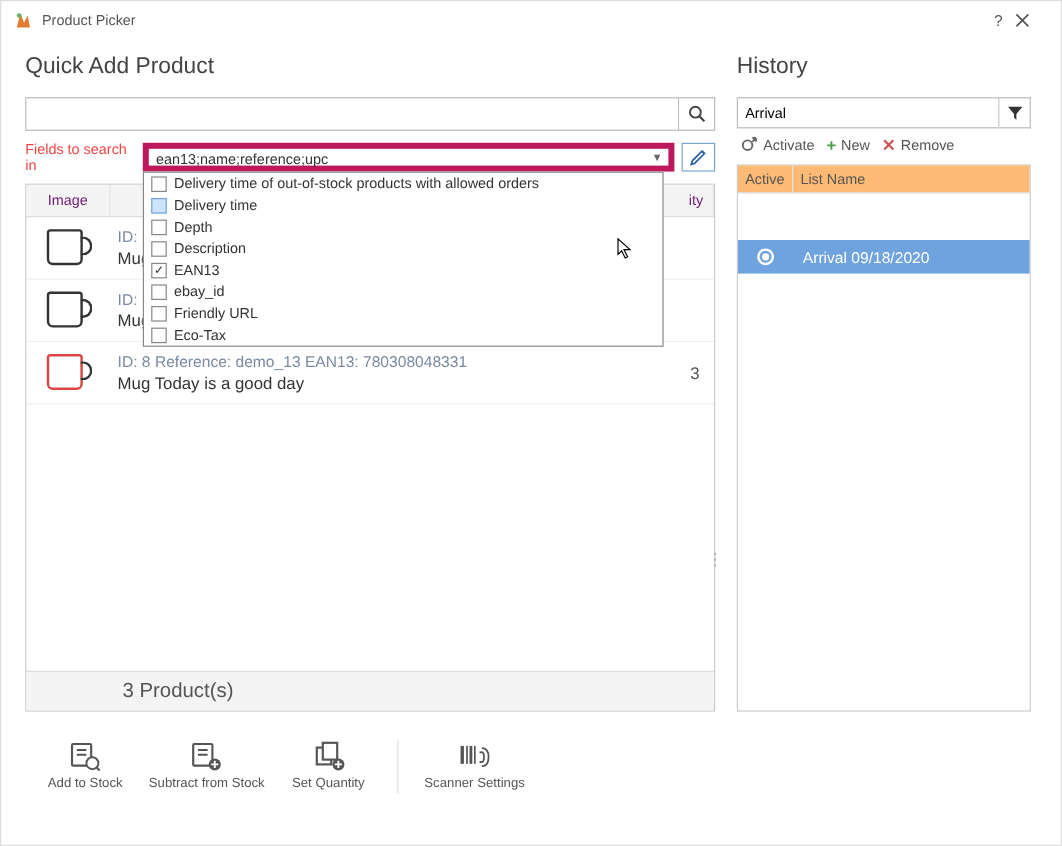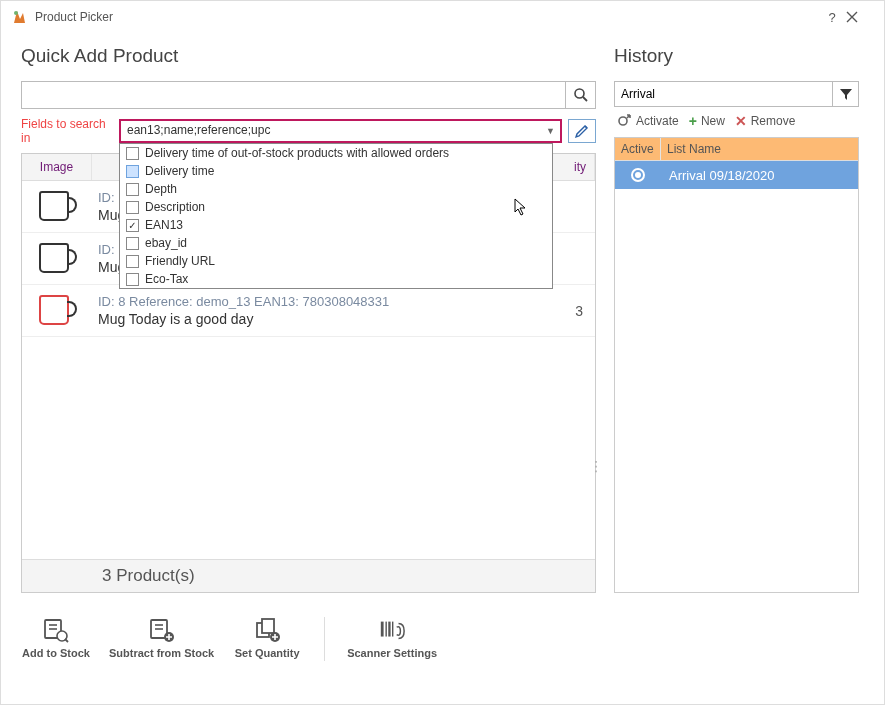--- a/index.html
+++ b/index.html
@@ -16,21 +16,21 @@
 
 h2.section { font-size: 19px; font-weight: 400; color: #444; margin: 12px 0 14px 0; }
 
 .search-row { display: flex; gap: 0; margin-bottom: 8px; }
 .search-input { flex: 1; height: 28px; border: 1px solid #bbb; padding: 0 6px; font-size: 13px; }
 .search-btn { width: 30px; height: 28px; border: 1px solid #bbb; border-left: none; background: #fff; display:flex; align-items:center; justify-content:center; cursor:pointer;}
 
 .fields-row { display: flex; align-items: center; gap: 6px; margin-bottom: 8px; position: relative; }
 .fields-label { font-size: 12px; color: #ef4444; width: 92px; }
 .fields-select-wrap { flex:1; position:relative; }
-.fields-select { width: 100%; height: 24px; border: 2px solid #be185d; padding: 2px 18px 2px 6px; font-size: 12px; background:#fff; position:relative;}
+.fields-select { width: 100%; height: 24px; border: 5px solid #be185d; padding: 2px 18px 2px 6px; font-size: 12px; background:#fff; position:relative;}
 .fields-select .caret { position:absolute; right:5px; top:50%; transform:translateY(-50%); font-size:9px; color:#666;}
 .pencil-btn { width: 28px; height: 24px; border: 1px solid #7aa7d1; background: #fff; display:flex; align-items:center; justify-content:center; cursor:pointer;}
 
 .dropdown { position: absolute; left: 0; top: 24px; width: 434px; background: #fff; border: 1px solid #888; z-index: 50; }
 .dropdown-item { display: flex; align-items: center; padding: 2px 6px; gap: 6px; font-size: 12px; cursor:pointer;}
 .chk { width: 13px; height: 13px; border: 1px solid #888; display:flex; align-items:center; justify-content:center; font-size:10px; }
 .dropdown-item.hl .chk { background: #cde3ff; border-color:#6fa3de;}
 
 .grid { border: 1px solid #ccc; height: 440px; position: relative; background:#fff;}
 .grid-header { display: flex; background: #f4f4f4; border-bottom: 1px solid #ddd; }
@@ -61,27 +61,27 @@
 .hist-btn { display:flex; align-items:center; gap:4px; font-size:12px; color:#555; cursor:pointer;}
 .hist-btn .ic { font-size:14px; font-weight:bold;}
 .ic-activate { color:#777;}
 .ic-new { color:#4a9e4a; font-size:16px; line-height:14px;}
 .ic-remove { color:#cc5555; font-size:14px;}
 
 .hist-grid { border:1px solid #ccc; height:456px; background:#fff;}
 .hist-header { display:flex; background:#fdba74; border-bottom:1px solid #ddd; font-size:12px; color:#555;}
 .hh-active { width:46px; padding:4px 6px; border-right:1px solid #e4e4e4;}
 .hh-name { flex:1; padding:4px 6px;}
-.hist-row { display:flex; align-items:center; background:#6fa3de; color:#fff; height:28px;}
+.hist-row { display:flex; align-items:center; background:#6fa3de; color:#fff; height:28px;margin-top:39px;}
 .hr-active { width:46px; display:flex; justify-content:center;}
 .radio-on { width:14px; height:14px; border:2px solid #fff; border-radius:50%; position:relative;}
 .radio-on:after { content:''; position:absolute; left:2px; top:2px; width:6px; height:6px; background:#fff; border-radius:50%;}
 .hr-name { flex:1; padding:0 8px; font-size:13px;}
 
-.bottom-toolbar { display:flex; gap:18px; padding:14px 20px; align-items:flex-start;font-weight:bold;}
+.bottom-toolbar { display:flex; gap:18px; padding:14px 35px; align-items:flex-start;}
 .bt-item { display:flex; flex-direction:column; align-items:center; gap:4px; cursor:pointer; font-size:11px; color:#555; min-width:70px;}
 .bt-icon { width:28px; height:26px; display:flex; align-items:center; justify-content:center;}
 .vsep { width:1px; height:44px; background:#ddd; margin:0 4px;}
 
 .cursor-arrow { position:absolute; left:493px; top:165px; z-index:200; pointer-events:none;}
 
 svg { display:block; }
 </style>
 </head>
 <body>

